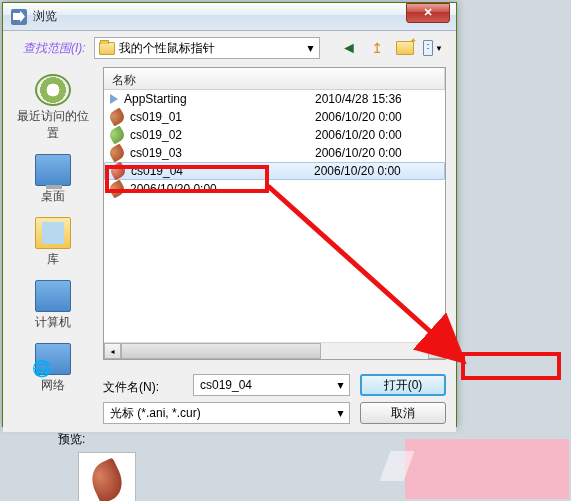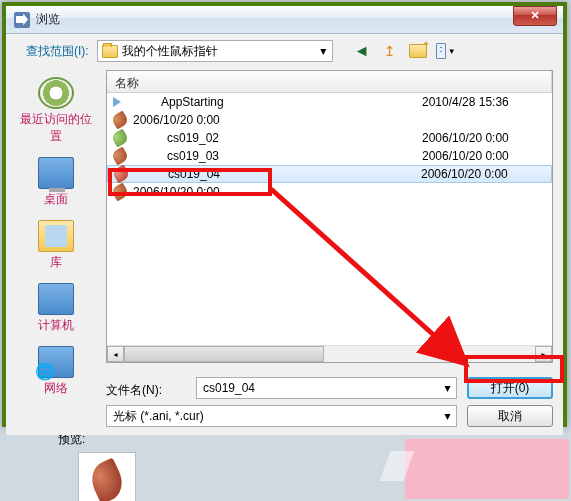--- a/index.html
+++ b/index.html
@@ -1,48 +1,48 @@
 <!DOCTYPE html>
 <html><head>
 <meta charset="utf-8">
 <style>
 * { box-sizing: border-box; margin: 0; padding: 0; font-family: "Microsoft YaHei", "Segoe UI", Tahoma, sans-serif; font-size: 12px; }
 body { background: #d0d8e0; width: 571px; height: 501px; overflow: hidden; }
 
-.window { width: 565px; height: 425px; background: #fff; border: 4px solid #4d7c0f; position: relative; margin: 2px; box-shadow: 0 0 8px rgba(0,0,0,.3); }
+.window { width: 455px; height: 425px; background: #fff; border: 1px solid #4d7c0f; position: relative; margin: 2px; box-shadow: 0 0 8px rgba(0,0,0,.3); }
 
 .titlebar { height: 28px; background: linear-gradient(#fdfeff, #e6eef7 45%, #d4e1ef 46%, #dfe9f5); border-bottom: 1px solid #a9b8ca; display: flex; align-items: center; padding-left: 8px; }
 .titlebar-icon { width: 16px; height: 16px; background: #5a7fb0; border-radius: 2px; margin-right: 6px; position: relative; }
 .titlebar-icon::after { content: ""; position: absolute; inset: 2px; background: #fff; clip-path: polygon(0 20%, 60% 20%, 60% 0, 100% 50%, 60% 100%, 60% 80%, 0 80%); }
 .title-text { color: #1a1a1a; }
 .close-btn { margin-left: auto; width: 44px; height: 20px; background: linear-gradient(#e9a39b,#c9544a 45%,#b7352b 46%,#cf5a50); border: 1px solid #8a2d25; border-radius: 0 0 3px 3px; margin-right: 6px; margin-top: -8px; display: flex; align-items: center; justify-content: center; color: #fff; font-weight: bold; font-size: 11px; }
 
 .top-row { height: 34px; display: flex; align-items: center; padding: 0 12px 0 20px; gap: 8px; background: #f0f0f0; }
-.look-in-label { color: #0369a1; }
+.look-in-label { color: #8b5cf6; font-style: italic; }
 .look-in-combo { flex: 1; height: 22px; border: 1px solid #abadb3; background: #fff; display: flex; align-items: center; padding-left: 4px; gap: 4px; max-width: 236px; }
 .folder-ico { width: 16px; height: 13px; background: linear-gradient(#fde9a8,#f4c755); border: 1px solid #c9a032; border-radius: 1px; position: relative; }
 .folder-ico::before { content: ""; position: absolute; top: -3px; left: 0; width: 7px; height: 3px; background: #f4c755; border: 1px solid #c9a032; border-bottom: none; border-radius: 1px 1px 0 0; }
 .combo-arrow { margin-left: auto; width: 17px; height: 100%; display: flex; align-items: center; justify-content: center; color: #000; }
 
 .tool-icons { display: flex; gap: 6px; align-items: center; margin-left: 10px; }
 .tool-ico { width: 22px; height: 22px; display: flex; align-items: center; justify-content: center; border: 1px solid transparent; border-radius: 2px; }
 .ico-back { color: #1e6b2f; font-size: 16px; }
 .ico-up { color: #e08a1e; font-size: 14px; }
 .ico-new { width: 18px; height: 14px; background: linear-gradient(#fde9a8,#f4c755); border: 1px solid #c9a032; border-radius: 1px; position: relative; }
 .ico-new::after { content: "✦"; position: absolute; right: -4px; top: -6px; color: #e0a020; font-size: 9px; }
 .ico-view { width: 22px; height: 16px; border: 1px solid #6a8ab0; background: #e8f0f9; border-radius: 1px; position: relative; padding-top: 3px; }
 .ico-view::before { content: ""; position: absolute; inset: 3px 3px 3px 3px; background: repeating-linear-gradient(#6a8ab0 0 1px, transparent 1px 4px); }
 .view-arrow { font-size: 8px; color: #000; margin-left: 2px; }
 
 .body-row { display: flex; height: 295px; background: #f0f0f0; }
 
 .places { width: 100px; padding-top: 4px; display: flex; flex-direction: column; align-items: center; gap: 2px; }
 .place-item { width: 84px; display: flex; flex-direction: column; align-items: center; padding: 4px 0; border: 1px solid transparent; border-radius: 2px; }
 .place-ico { width: 36px; height: 32px; margin-bottom: 2px; position: relative; }
-.place-label { color: #be185d; text-align: center; }
+.place-label { color: #404040; text-align: center; }
 .ico-recent { background: radial-gradient(circle at 50% 50%, #fff 30%, #8fb85a 31% 60%, transparent 61%); border-radius: 50%; border: 2px solid #6a9a3a; }
 .ico-desktop { background: linear-gradient(#7bb3e8,#4a8acc); border: 1px solid #3a6a9c; border-radius: 2px; }
 .ico-desktop::after { content: ""; position: absolute; bottom: -4px; left: 10px; width: 16px; height: 4px; background: #aaa; }
 .ico-lib { background: linear-gradient(#fde9a8,#f4c755); border: 1px solid #c9a032; border-radius: 2px; }
 .ico-lib::before { content: ""; position: absolute; inset: 4px 6px; background: #b8d8f0; }
 .ico-computer { background: linear-gradient(#7bb3e8,#4a8acc); border: 1px solid #3a6a9c; border-radius: 2px; }
 .ico-network { background: linear-gradient(#7bb3e8,#4a8acc); border: 1px solid #3a6a9c; border-radius: 2px; }
 .ico-network::after { content: "🌐"; position: absolute; left: -4px; bottom: -4px; font-size: 16px; }
 
 .file-area { flex: 1; background: #fff; border: 1px solid #a0a0a0; margin: 2px 10px 0 0; display: flex; flex-direction: column; }
@@ -52,21 +52,21 @@
 .col-date { width: 130px; }
 
 .file-list { flex: 1; overflow: hidden; }
 .file-row { height: 18px; display: flex; align-items: center; padding-left: 6px; }
 .file-row.selected { background: linear-gradient(#eaf3fd,#d5e8fb); border: 1px solid #a8c8e8; border-radius: 1px; }
 .file-ico { width: 14px; height: 14px; margin-right: 6px; }
 .arrow-ico { border-left: 8px solid #7aa8d8; border-top: 5px solid transparent; border-bottom: 5px solid transparent; width: 0; height: 0; }
 .leaf-ico { background: radial-gradient(ellipse at 30% 30%, #d89060, #a04020); border-radius: 50% 10% 50% 10%; transform: rotate(-30deg); }
 .leaf-green { background: radial-gradient(ellipse at 30% 30%, #a8d878, #5a9030); }
 .leaf-red { background: radial-gradient(ellipse at 30% 30%, #e89080, #b03020); }
-.cell-name { flex: 1; margin-left: 34px; }
+.cell-name { flex: 1; }
 .cell-date { width: 130px; }
 
 .hscroll { height: 17px; background: #f0f0f0; border-top: 1px solid #ddd; display: flex; }
 .hscroll-btn { width: 17px; background: linear-gradient(#f6f6f6,#dedede); border: 1px solid #b0b0b0; display: flex; align-items: center; justify-content: center; font-size: 8px; }
 .hscroll-thumb { flex: 0 0 200px; background: linear-gradient(#e8e8e8,#cfcfcf); border: 1px solid #b0b0b0; margin: 0; }
 .hscroll-track { flex: 1; }
 
 .bottom-area { padding: 8px 10px 8px 100px; background: #f0f0f0; }
 .form-row { display: flex; align-items: flex-end; height: 28px; gap: 10px; }
 .form-label { width: 80px; }
@@ -149,20 +149,21 @@
         <div class="col-h col-name">名称</div>
       </div>
       <div class="file-list" id="file-list">
           <div class="file-row">
             <div class="file-ico arrow-ico"></div>
             <span class="cell-name">AppStarting</span>
             <span class="cell-date">2010/4/28 15:36</span>
           </div>
           <div class="file-row">
             <div class="file-ico leaf-ico"></div>
+            <span class="cell-name">cs019_01</span>
             <span class="cell-date">2006/10/20 0:00</span>
           </div>
           <div class="file-row">
             <div class="file-ico leaf-ico leaf-green"></div>
             <span class="cell-name">cs019_02</span>
             <span class="cell-date">2006/10/20 0:00</span>
           </div>
           <div class="file-row">
             <div class="file-ico leaf-ico"></div>
             <span class="cell-name">cs019_03</span>

